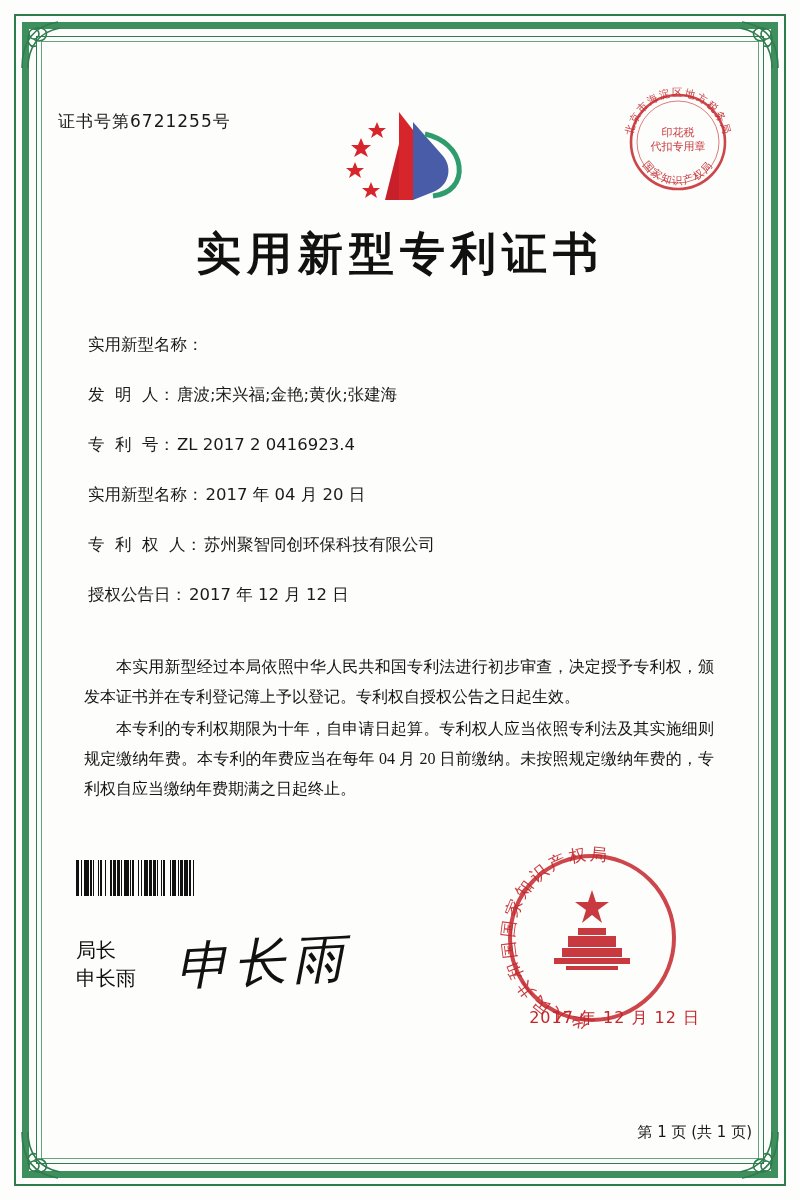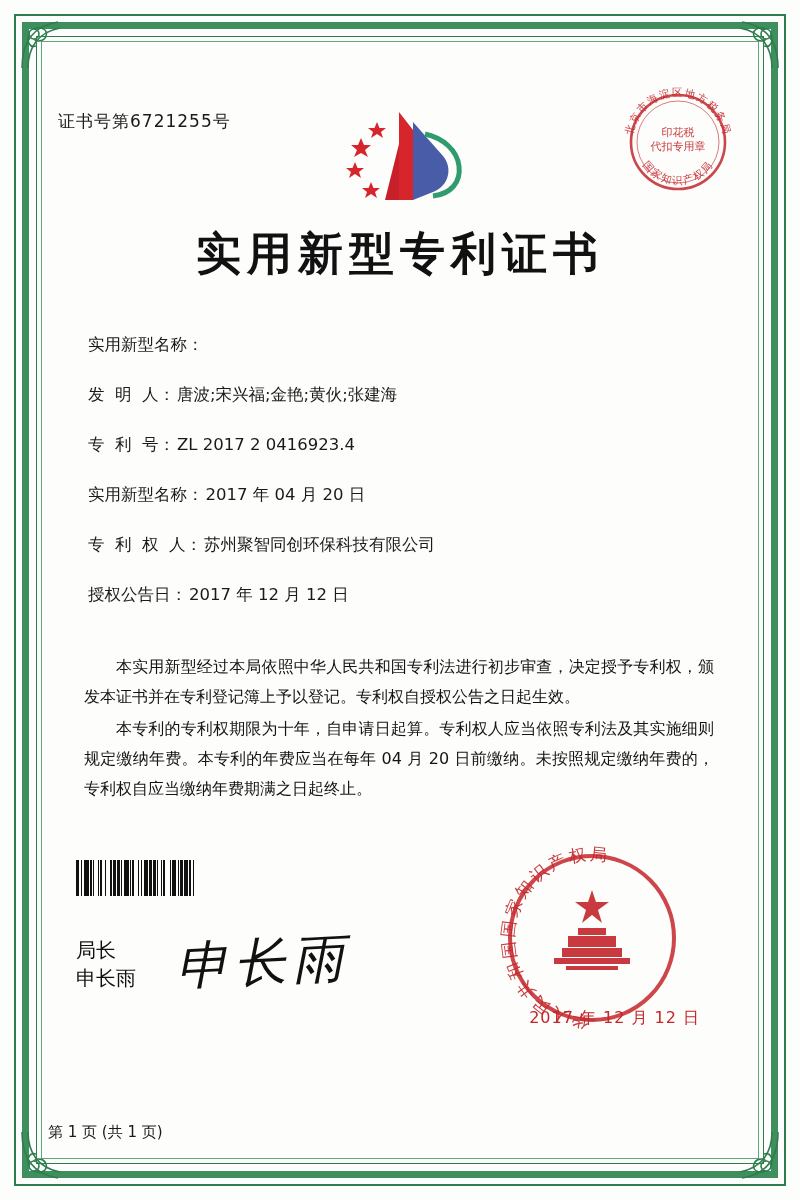--- a/index.html
+++ b/index.html
@@ -108,21 +108,21 @@
 
   .body-text {
     position: absolute;
     left: 36px; right: 26px; top: 604px;
     font-size: 16px;
     line-height: 30px;
     color: #141414;
     text-align: justify;
     font-family: "DejaVu Sans", "Liberation Sans", sans-serif;
   }
-  .body-text p { margin: 0 12px 2px 0; text-indent: 2em; }
+  .body-text p { margin: 0 12px 2px 0; text-indent: 2em; font-family: Liberation Serif, serif; }
 
   
   .barcode {
     position: absolute;
     left: 28px; top: 812px;
     width: 232px; height: 36px;
     display: flex;
     align-items: stretch;
   }
   .barcode i {
@@ -164,21 +164,21 @@
     right: 52px; top: 960px;
     font-size: 16px;
     color: #c3262b;
     font-family: "DejaVu Sans", "Liberation Sans", sans-serif;
     letter-spacing: 1px;
   }
 
   .footer {
     position: absolute;
     left: 0; right: 0; bottom: 10px;
-    text-align: left;
+    text-align: right;
     font-size: 15px;
     color: #1a1a1a;
     font-family: "DejaVu Sans", "Liberation Sans", sans-serif;
   }
 </style>
 </head>
 <body>
 
 <div id="page">
 

